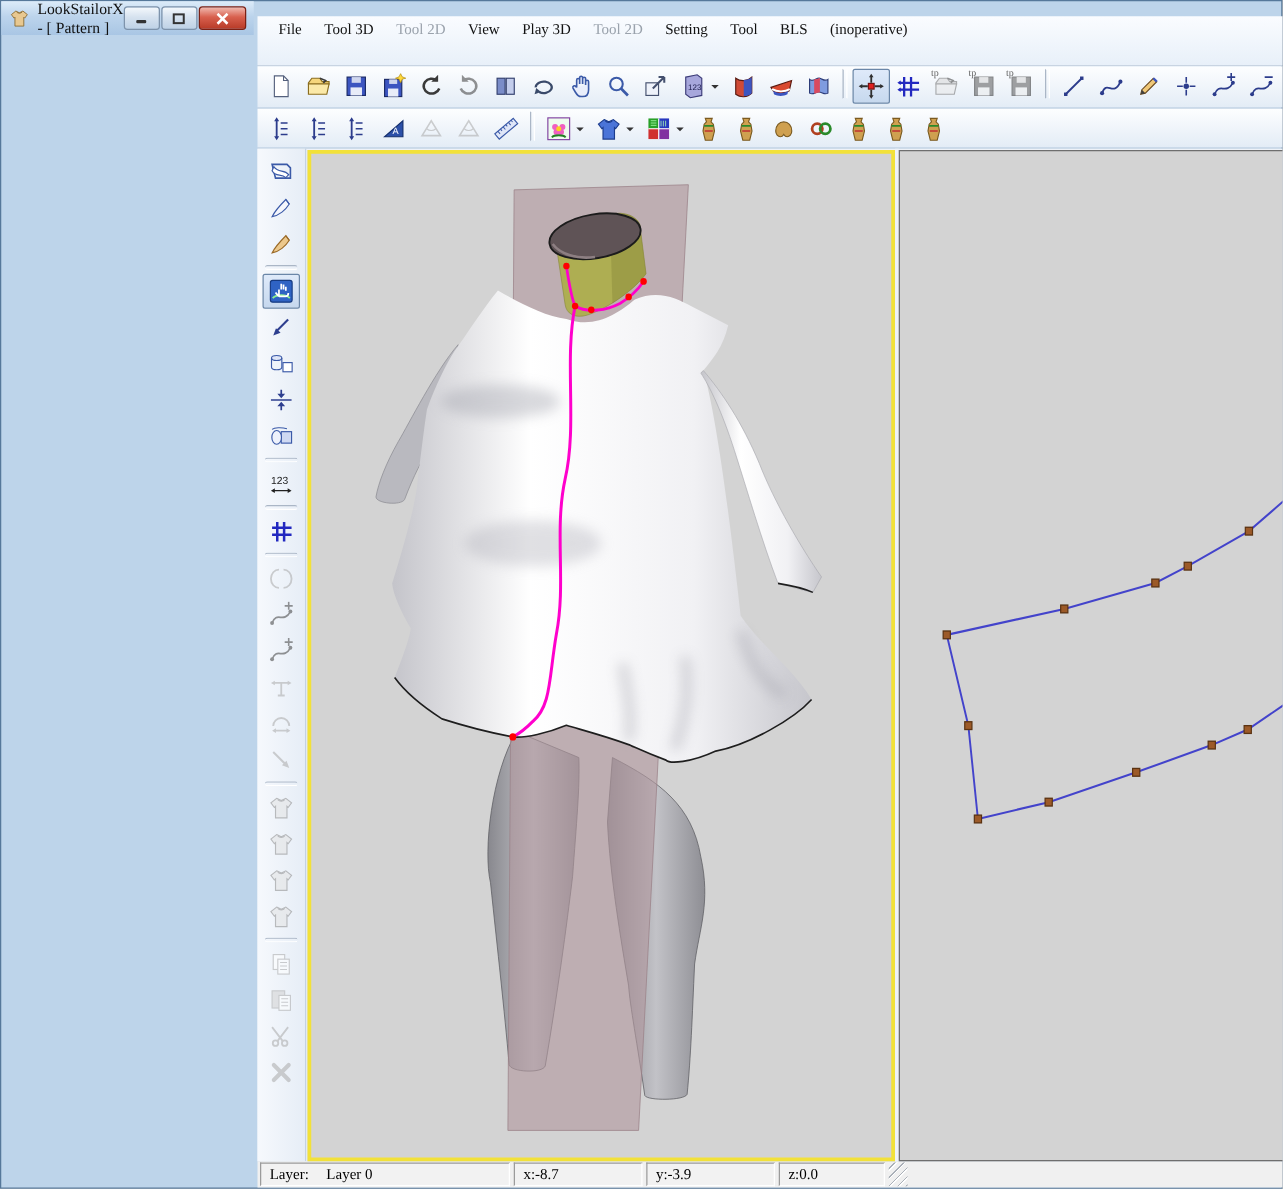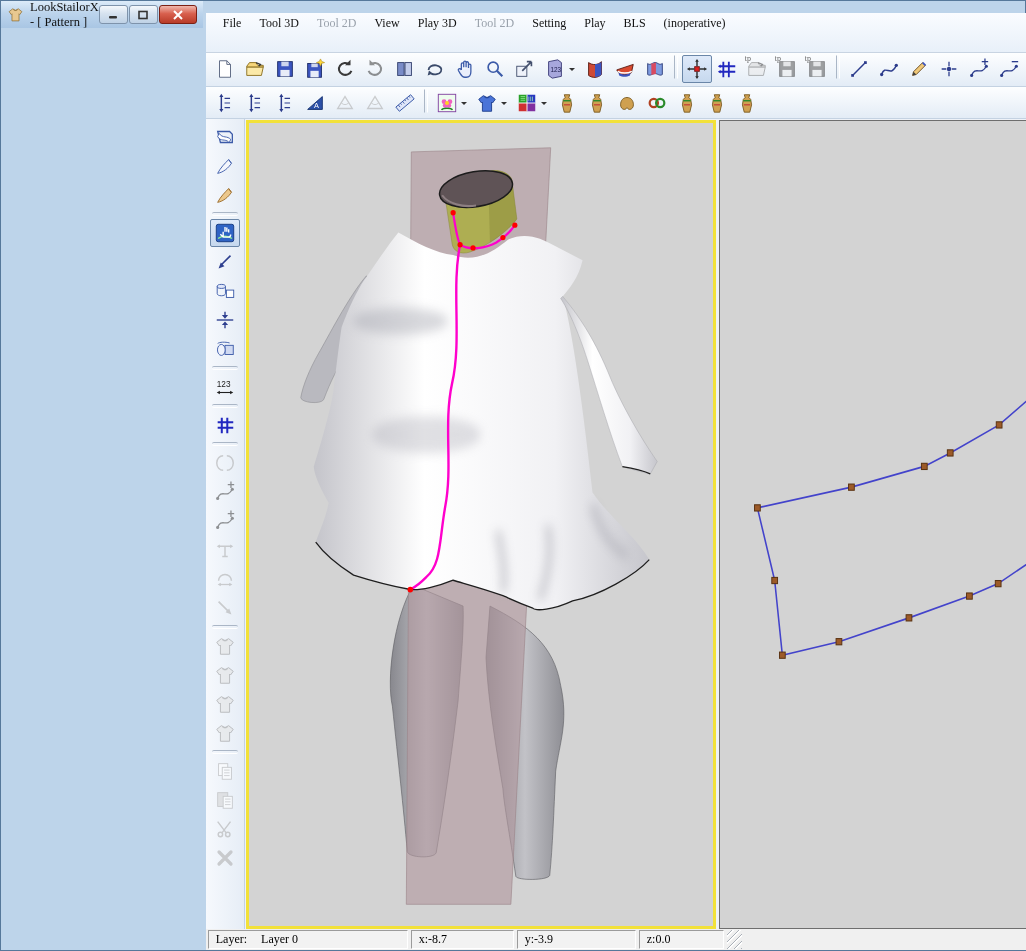--- a/index.html
+++ b/index.html
@@ -60,21 +60,21 @@
   .tab{border:1px solid #8a9099;border-bottom:none;border-radius:2px 2px 0 0;margin-right:3px;margin-top:3px;
     padding:2px 12px 3px;background:linear-gradient(#fcfcfc,#e4e4e4);color:#222;}
   .tab.active{margin-top:2px;padding:3px 14px 5px;background:#fff;}
   
   .statusbar{height:21px;background:#f0f0f0;display:flex;align-items:stretch;padding:1px 2px;gap:3px;}
   .cell{border:1px solid;border-color:#9b9b9b #ffffff #ffffff #9b9b9b;background:#f2f2f2;
     padding:1px 7px;display:flex;align-items:center;white-space:pre;}
   .cell.play{flex:1;}
   .cell.layer{width:200px;gap:14px;}
   .cell.cx{width:103px;}
-  .cell.cy{width:119px;}
+  .cell.cy{width:103px;}
   .cell.cz{width:85px;}
   .grip{width:15px;background:
     repeating-linear-gradient(135deg,transparent 0 3px,#aab0b8 3px 4px,#fff 4px 5px);}
   .bottomframe{height:5px;background:#bdd4ea;}
 </style>
 </head>
 <body>
 
 <svg width="0" height="0" style="position:absolute">
 <defs>
@@ -390,21 +390,21 @@
   <div class="frame">
     <div class="menubar">
 
     <div class="menu-item">File</div>
         <div class="menu-item">Tool 3D</div>
         <div class="menu-item dis">Tool 2D</div>
         <div class="menu-item">View</div>
         <div class="menu-item">Play 3D</div>
         <div class="menu-item dis">Tool 2D</div>
         <div class="menu-item">Setting</div>
-        <div class="menu-item">Play</div>
+        <div class="menu-item">Tool</div>
         <div class="menu-item">BLS</div>
         <div class="menu-item">(inoperative)</div>
       </div>
     <div class="tbar tbar1">
 
     <div class="ibtn">
           <svg viewBox="0 0 24 24">
             <use href="#s-page"></use>
           </svg>
         </div>

